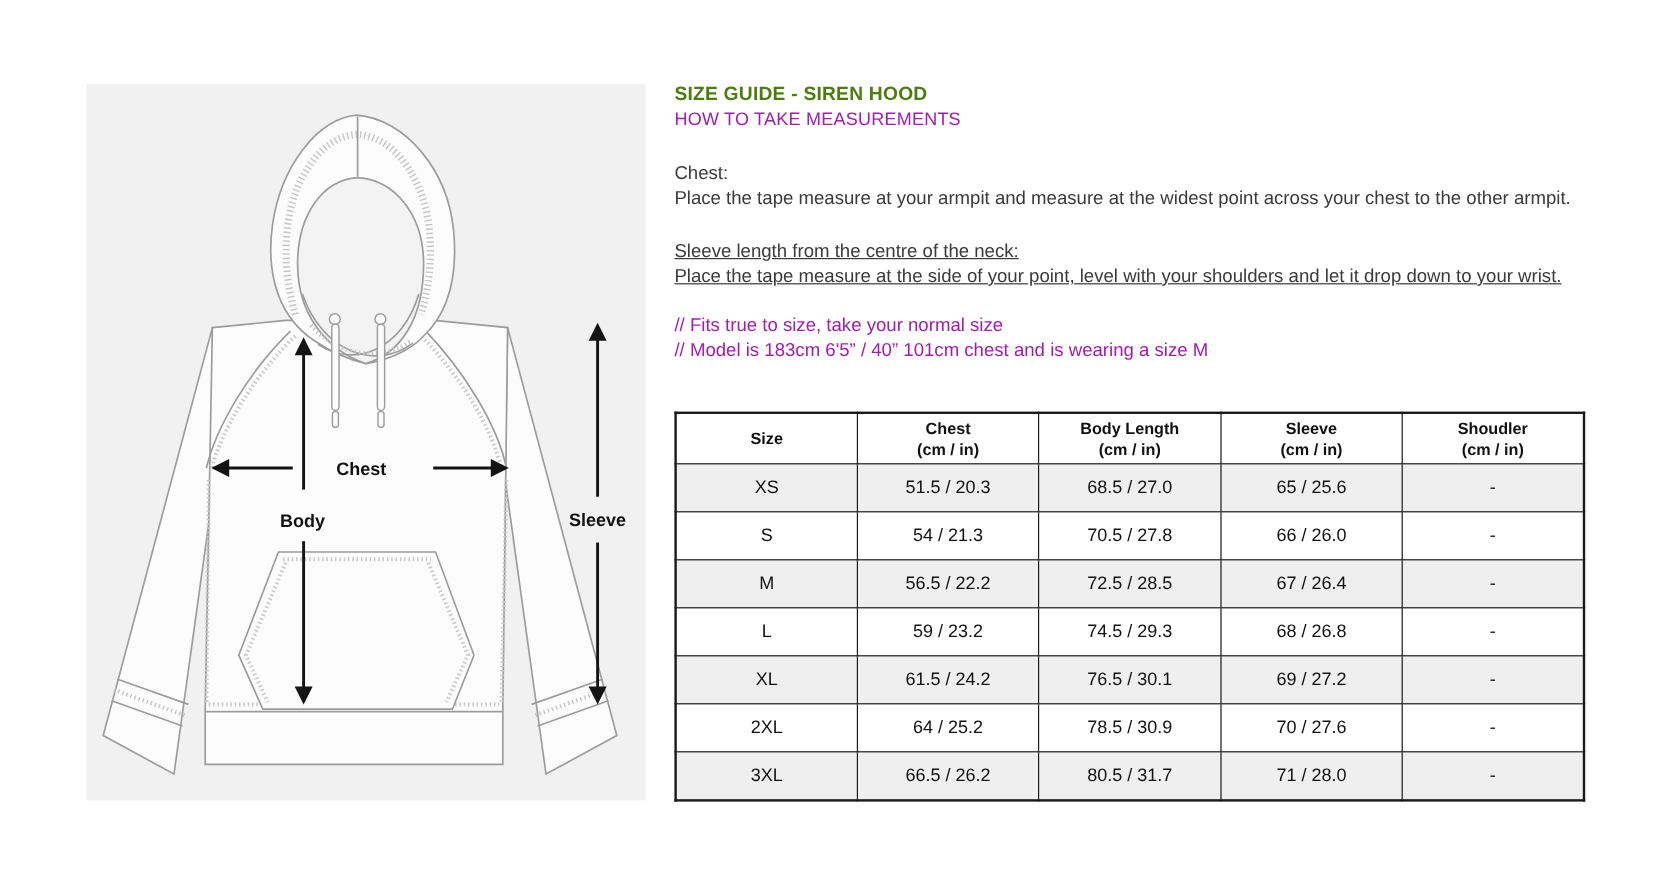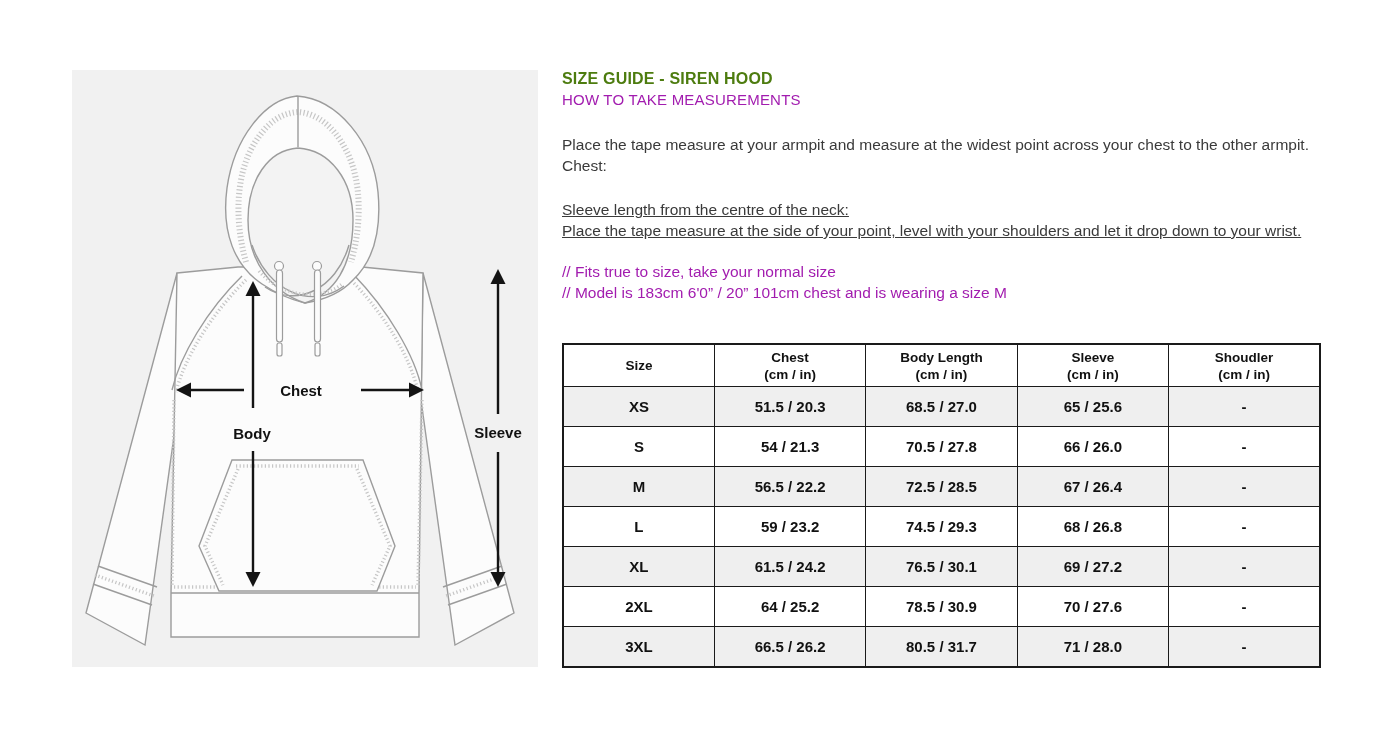--- a/index.html
+++ b/index.html
@@ -39,21 +39,21 @@
   
   .size-table{
     margin-top:40px;width:759px;border-collapse:collapse;table-layout:fixed;
     border:2px solid #1a1a1a;
   }
   .size-table th,.size-table td{
     border:1.5px solid #1a1a1a;text-align:center;vertical-align:middle;
     padding:0;color:#111;
   }
   .size-table th{height:41px;font-size:13.5px;font-weight:bold;line-height:17px;background:#fff;}
-  .size-table td{height:39px;font-size:15px;font-weight:bold;background:#fff;}
+  .size-table td{height:39px;font-size:15px;font-weight:normal;background:#fff;}
   .size-table tbody tr:nth-child(odd) td{background:#efefef;}
   .h-label,.h-sub{display:block;}
 </style>
 </head>
 <body>
 
 <div class="panel">
   <svg width="466" height="597" viewBox="0 0 466 597">
 
     <path class="lnf" d="M105,203 L14,543 L73,575 L107,330 Z"></path>
@@ -124,32 +124,32 @@
       <polygon class="arrow-head" points="426,517 418.5,502 433.5,502"></polygon>
     </g>
   </svg>
 </div>
 
 <div class="content">
   <h1 class="page-title">SIZE GUIDE - SIREN HOOD</h1>
   <div class="page-subtitle">HOW TO TAKE MEASUREMENTS</div>
 
   <div class="section">
+    <div>Chest:</div>
     <div>Place the tape measure at your armpit and measure at the widest point across your chest to the other armpit.</div>
-    <div>Chest:</div>
   </div>
 
   <div class="section second">
     <div>Sleeve length from the centre of the neck:</div>
     <div>Place the tape measure at the side of your point, level with your shoulders and let it drop down to your wrist.</div>
   </div>
 
   <div class="notes">
     <div>// Fits true to size, take your normal size</div>
-    <div>// Model is 183cm 6'0” / 20” 101cm chest and is wearing a size M</div>
+    <div>// Model is 183cm 6'5” / 40” 101cm chest and is wearing a size M</div>
   </div>
 
   <table class="size-table">
     <colgroup>
         <col style="width:20%">
         <col style="width:20%">
         <col style="width:20%">
         <col style="width:20%">
         <col style="width:20%">
       </colgroup>

